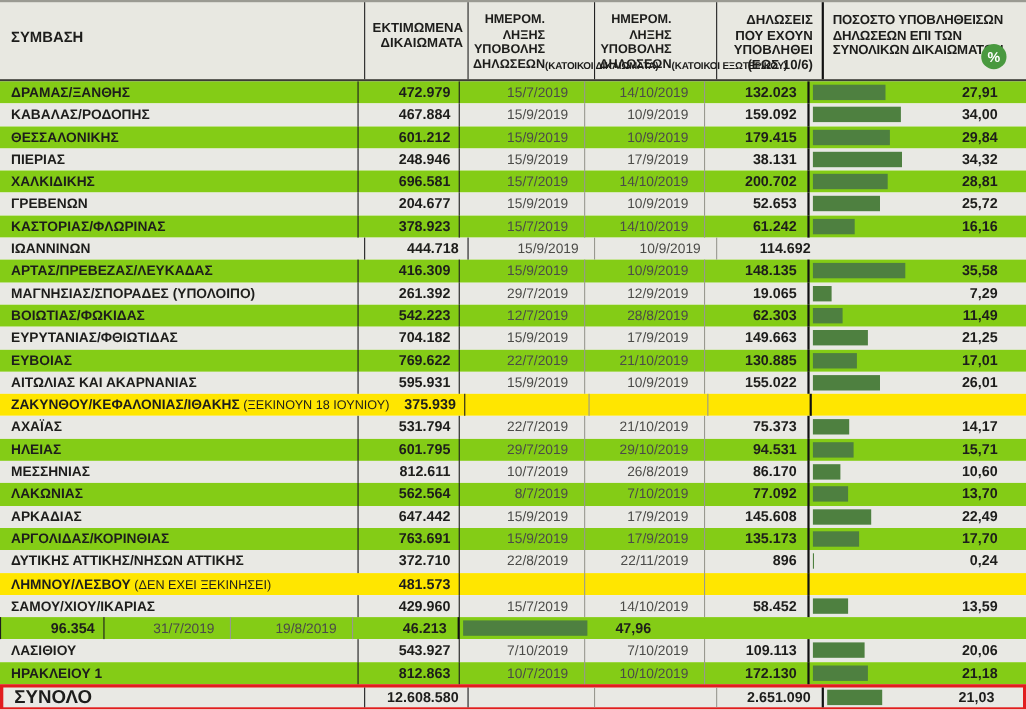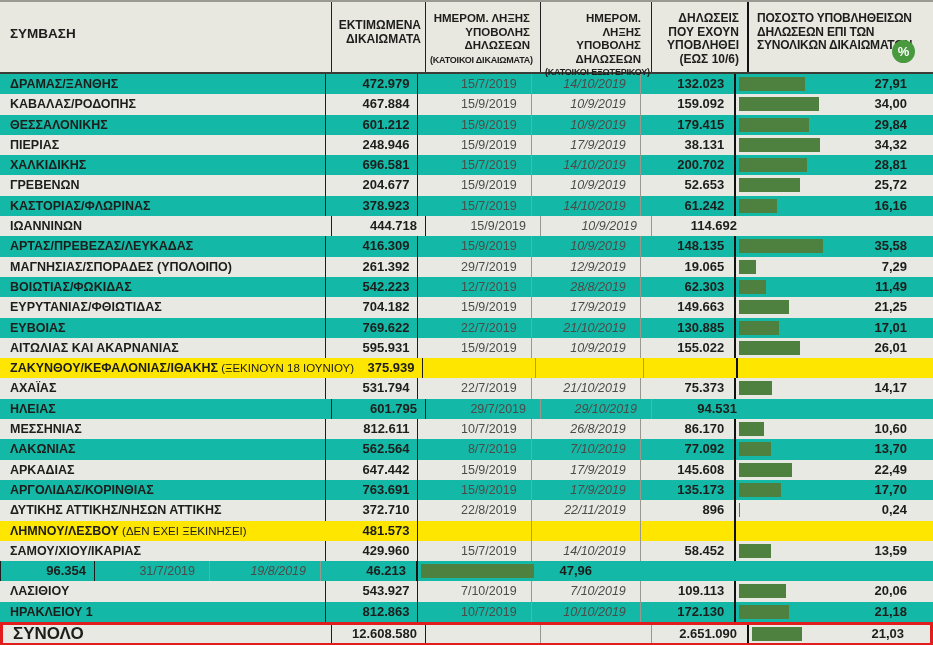--- a/index.html
+++ b/index.html
@@ -8,40 +8,40 @@
   }
   *{box-sizing:border-box; margin:0; padding:0;}
   body{background:#ffffff; font-family:"Liberation Sans","DejaVu Sans",sans-serif; color:var(--ink);}
   .wrap{width:933px; height:645px; background:#fff; overflow:hidden;}
 
   
   .thead{display:flex; height:74px; background:var(--head-bg); border-top:2px solid #9a9a92; border-bottom:2px solid #3c3c37;}
   .hc{height:100%;}
   .hc1{width:331px; padding:24px 0 16px 10px; font-size:13.5px; font-weight:bold;}
   .hc2{width:94px; padding:16px 4px 0 4px; font-size:12px; font-weight:bold; text-align:right; border-left:1.5px solid #222; line-height:14px;}
-  .hc3,.hc4{width:115px; display:flex; flex-direction:column; text-align:right; padding:10px 10px 5px 4px; font-size:11.5px; font-weight:bold; border-left:1.5px solid #222; line-height:13.5px;}
+  .hc3,.hc4{width:115px; display:flex; flex-direction:row; text-align:right; padding:10px 10px 5px 4px; font-size:11.5px; font-weight:bold; border-left:1.5px solid #222; line-height:13.5px;}
   .hc4{width:111px;}
   .hsub{margin-top:auto; font-size:9px; letter-spacing:-0.2px; white-space:nowrap;}
   .hc5{width:96px; text-align:right; padding:10px 8px 0 2px; font-size:12px; font-weight:bold; border-left:1.5px solid #222; line-height:13.5px;}
   .hc6{width:186px; position:relative; padding:10px 6px 0 8px; font-size:12px; font-weight:bold; border-left:2px solid #111; line-height:13.5px; letter-spacing:-0.2px;}
   .badge{position:absolute; right:18px; bottom:9px; width:23px; height:23px; border-radius:50%;
          background:var(--badge); color:#fff; font-size:13px; font-weight:bold;
          display:flex; align-items:center; justify-content:center;}
 
   
-  .row{display:flex; height:20.3px; line-height:20.3px; background:#14b8a6;}
+  .row{display:flex; height:20.3px; line-height:20.3px; background:#84cc16;}
   .row.gray{background:var(--gray-row);}
   .row.hl{background:var(--yellow);}
   .c{height:100%; overflow:visible; white-space:nowrap;}
   .c1{width:331px; padding-left:10px; font-size:12.5px; font-weight:bold;}
   .c1 .note{font-weight:normal; font-size:11.5px;}
   .c2{width:94px; text-align:right; padding-right:8px; font-size:13px; font-weight:bold; border-left:1.5px solid #1d1d1d;}
   .row.hl .c2{border-left-color:transparent;}
   .c3{width:115px; text-align:right; padding-right:14px; font-size:12.5px; color:var(--date-ink); border-left:1.5px solid #1d1d1d;}
-  .c4{width:111px; text-align:right; padding-right:14px; font-size:12.5px; color:var(--date-ink); border-left:1px solid #98988f;font-style:italic;}
+  .c4{width:111px; text-align:right; padding-right:14px; font-size:12.5px; color:var(--date-ink); border-left:1px solid #98988f;}
   .c5{width:96px; text-align:right; padding-right:10px; font-size:13px; font-weight:bold; border-left:1px solid #98988f;}
   .c6{width:202px; position:relative; text-align:right; padding-right:26px; font-size:13px; font-weight:bold; border-left:2px solid #111;}
   .bar{position:absolute; left:3px; top:3px; height:14px; background:var(--bar);}
 
   
   .row.total{height:24px; line-height:18px; background:var(--gray-row); border:3px solid var(--red);}
   .row.total .c{line-height:18px;}
   .row.total .c1{font-size:17px; width:328px;}
   .row.total .c6{width:183px;}
   .row.total .bar{top:2px;}
@@ -241,20 +241,24 @@
       <div class="bar" style="width: 33px;"></div>
       <span class="pv">14,17</span>
     </div>
   </div>
       <div class="row white">
     <div class="c c1"><span class="nm">ΗΛΕΙΑΣ</span><span class="note"></span></div>
     <div class="c c2">601.795</div>
     <div class="c c3">29/7/2019</div>
     <div class="c c4">29/10/2019</div>
     <div class="c c5">94.531</div>
+    <div class="c c6">
+      <div class="bar" style="width: 37px;"></div>
+      <span class="pv">15,71</span>
+    </div>
   </div>
       <div class="row gray">
     <div class="c c1"><span class="nm">ΜΕΣΣΗΝΙΑΣ</span><span class="note"></span></div>
     <div class="c c2">812.611</div>
     <div class="c c3">10/7/2019</div>
     <div class="c c4">26/8/2019</div>
     <div class="c c5">86.170</div>
     <div class="c c6">
       <div class="bar" style="width: 25px;"></div>
       <span class="pv">10,60</span>

